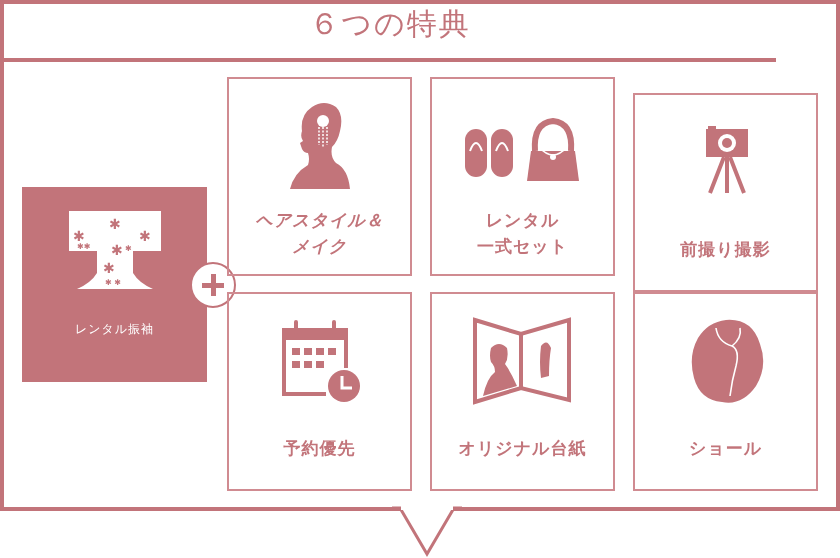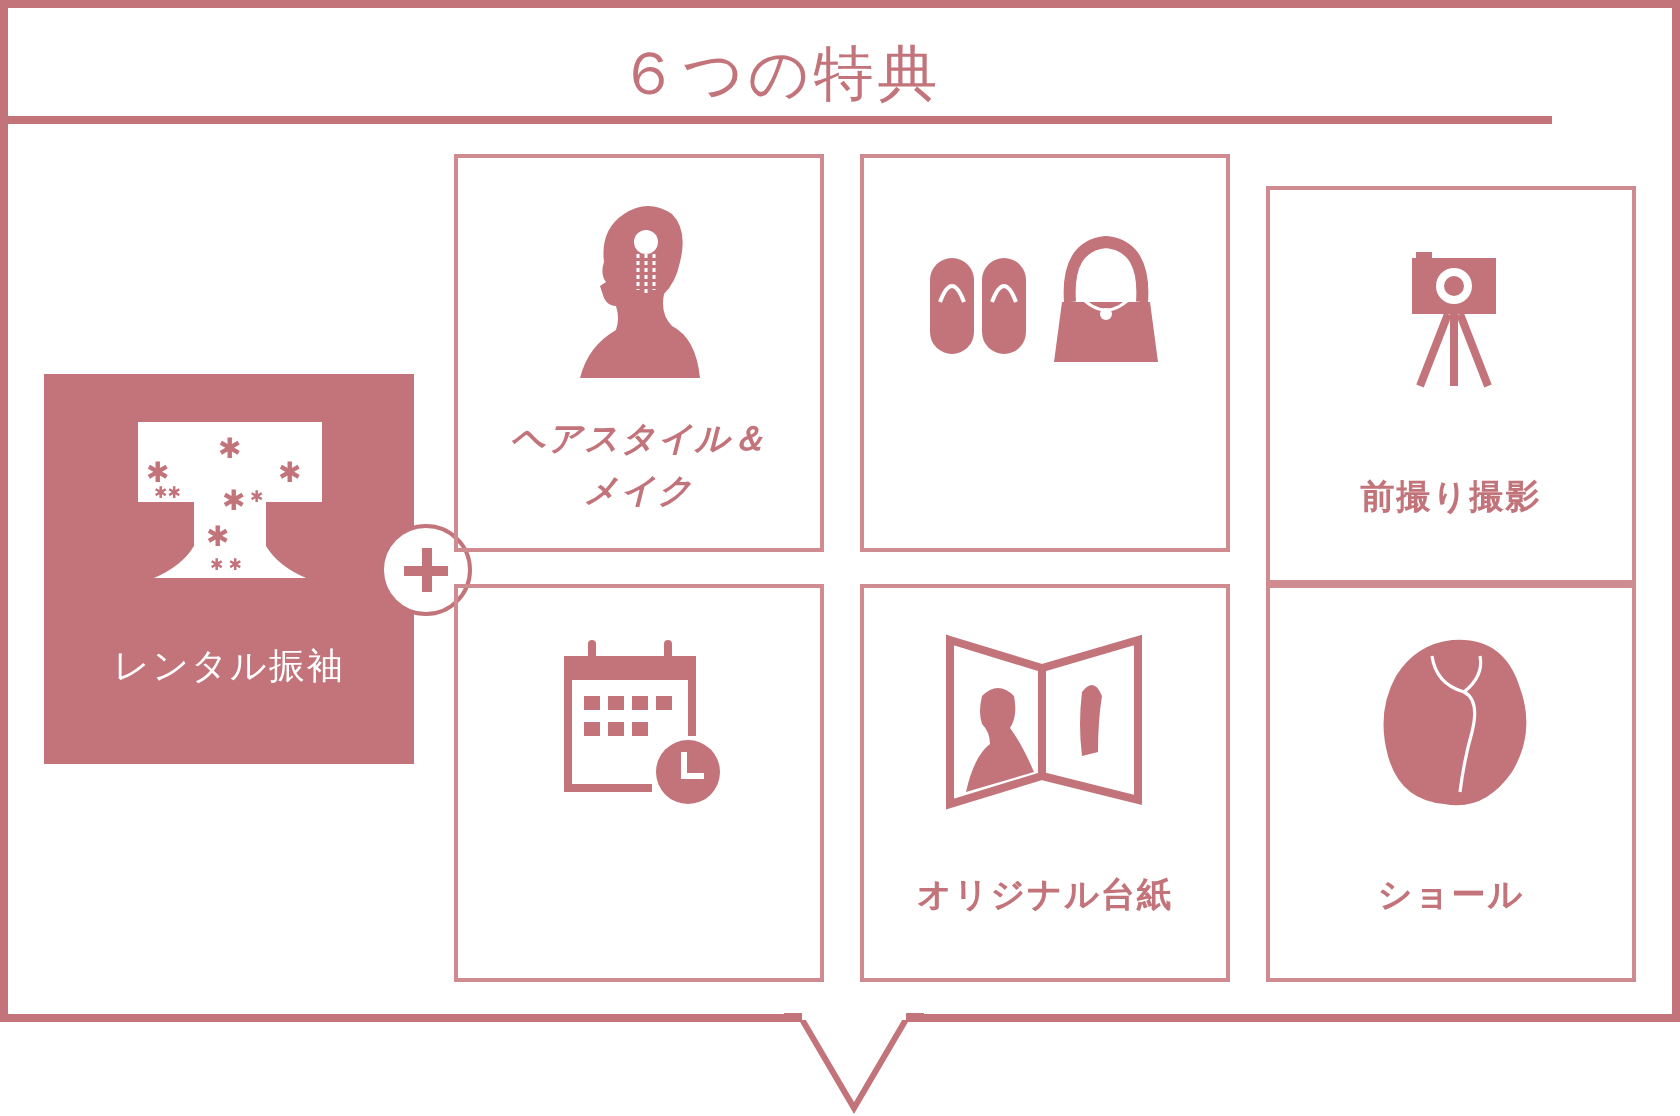--- a/index.html
+++ b/index.html
@@ -1,23 +1,23 @@
 <!DOCTYPE html>
 <html><head>
 <meta charset="utf-8">
 <style>
   html,body{margin:0;padding:0;background:#fff;}
   body{width:840px;height:558px;position:relative;overflow:hidden;font-family:"DejaVu Sans","Liberation Sans",sans-serif;}
   .frame{position:absolute;left:0;top:0;width:840px;height:511px;box-sizing:border-box;border:4px solid #c2747a;}
-  .header{position:absolute;left:4px;top:4px;width:772px;height:54px;border-bottom:4px solid #c2747a;box-sizing:content-box;display:flex;align-items:flex-end;justify-content:center;}
+  .header{position:absolute;left:4px;top:4px;width:772px;height:54px;border-bottom:4px solid #c2747a;box-sizing:content-box;display:flex;align-items:flex-start;justify-content:center;}
   .header span{color:#c2747a;font-size:30px;letter-spacing:2px;}
   .pointer{position:absolute;left:392px;top:504px;width:70px;height:54px;}
   .main-tile{position:absolute;left:22px;top:187px;width:185px;height:195px;background:#c2747a;display:flex;flex-direction:column;align-items:center;}
   .main-tile .icon{margin-top:24px;width:92px;height:82px;}
-  .main-tile .label{color:#fff;font-size:18px;margin-top:28px;letter-spacing:1px;}
+  .main-tile .label{color:#fff;font-size:12px;margin-top:28px;letter-spacing:1px;}
   .plus{position:absolute;left:190px;top:262px;width:46px;height:46px;border-radius:50%;background:#fff;border:2px solid #c2747a;box-sizing:border-box;}
   .plus:before,.plus:after{content:"";position:absolute;background:#c2747a;}
   .plus:before{left:10px;top:19px;width:22px;height:5px;}
   .plus:after{left:18.5px;top:10px;width:5px;height:22px;}
   .tile{position:absolute;width:185px;height:199px;box-sizing:border-box;border:2px solid #d08b91;display:flex;flex-direction:column;align-items:center;}
   .tile .icon{position:absolute;top:22px;left:50%;transform:translateX(-50%);width:120px;height:90px;display:flex;justify-content:center;align-items:center;}
   .tile .label{position:absolute;top:124px;left:0;right:0;height:60px;display:flex;flex-direction:column;align-items:center;justify-content:center;color:#c2747a;font-size:17px;font-weight:bold;line-height:26px;letter-spacing:1px;}
 </style>
 </head>
 <body>
@@ -66,20 +66,22 @@
   <svg class="icon" viewBox="0 0 120 90">
     <rect x="2" y="28" width="22" height="48" rx="11" fill="#c2747a"></rect>
     <rect x="28" y="28" width="22" height="48" rx="11" fill="#c2747a"></rect>
     <path d="M7 50 Q13 34 19 50 M33 50 Q39 34 45 50" stroke="#fff" stroke-width="2" fill="none"></path>
     <path d="M72 50 Q70 22 90 20 Q110 22 108 50" stroke="#c2747a" stroke-width="6" fill="none"></path>
     <path d="M68 50 H112 L116 80 H64 Z" fill="#c2747a"></path>
     <path d="M76 46 Q90 62 104 46" stroke="#fff" stroke-width="1.5" fill="none"></path>
     <circle cx="90" cy="56" r="3" fill="#fff"></circle>
   </svg>
   <div class="label">
+    <span>レンタル</span>
+    <span>一式セット</span>
   </div>
 </div>
 
 <div class="tile" style="left:633px;top:93px;">
   <svg class="icon" viewBox="0 0 120 90">
     <rect x="40" y="12" width="42" height="28" fill="#c2747a"></rect>
     <rect x="42" y="9" width="8" height="4" fill="#c2747a"></rect>
     <circle cx="61" cy="26" r="9" fill="#fff"></circle>
       <circle cx="61" cy="26" r="5" fill="#c2747a"></circle>
     <path d="M58 40 L44 76 M61 40 L61 76 M64 40 L78 76" stroke="#c2747a" stroke-width="4"></path>
@@ -100,20 +102,23 @@
         <rect x="44" y="32" width="8" height="7"></rect>
         <rect x="56" y="32" width="8" height="7"></rect>
         <rect x="68" y="32" width="8" height="7"></rect>
         <rect x="32" y="45" width="8" height="7"></rect>
         <rect x="44" y="45" width="8" height="7"></rect>
         <rect x="56" y="45" width="8" height="7"></rect>
       </g>
     <circle cx="84" cy="70" r="16" fill="#c2747a"></circle>
     <path d="M82 60 V72 H92" stroke="#fff" stroke-width="3" fill="none"></path>
   </svg>
+  <div class="label">
+    <span>予約優先</span>
+  </div>
 </div>
 
 <div class="tile" style="left:430px;top:292px;padding-left:13px;">
   <svg class="icon" viewBox="0 0 120 90">
     <path d="M12 4 L58 18 L106 4 V84 L58 72 L12 86 Z" fill="none" stroke="#c2747a" stroke-width="4"></path>
     <line x1="58" y1="18" x2="58" y2="72" stroke="#c2747a" stroke-width="4"></line>
     <path d="M28 32 Q36 24 44 32 Q46 42 42 48 Q48 56 54 70 L20 80 Q24 62 32 56 Q32 50 28 46 Q26 40 28 32 Z" fill="#c2747a"></path>
     <path d="M78 30 Q84 22 88 32 Q86 44 86 60 L78 62 Q76 46 78 30 Z" fill="#c2747a"></path>
   </svg>
   <div class="label">

